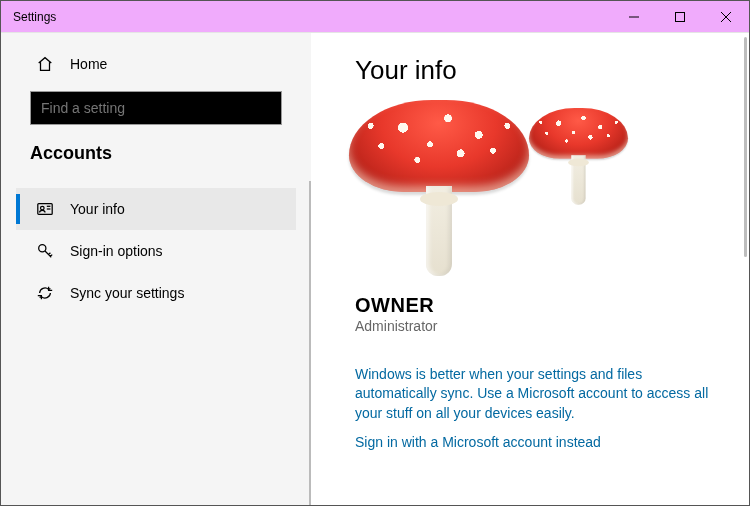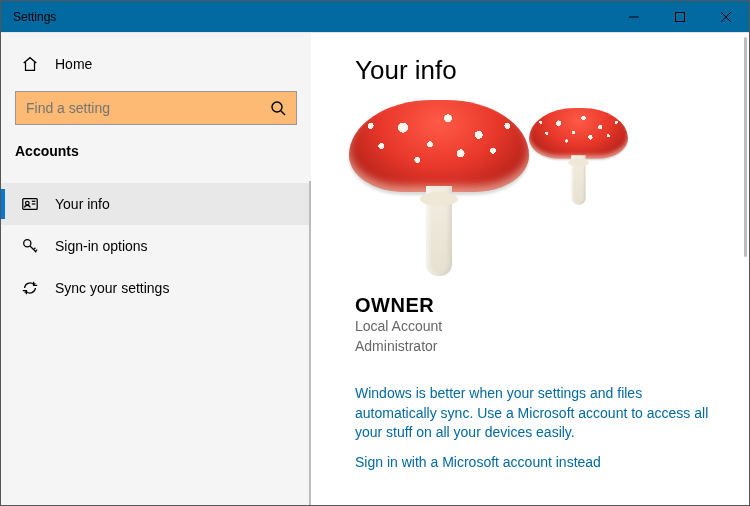--- a/index.html
+++ b/index.html
@@ -1,30 +1,30 @@
 <!DOCTYPE html>
 <html><head>
 <meta charset="utf-8">
 <style>
   * { box-sizing: border-box; margin: 0; padding: 0; font-family: "Segoe UI", Arial, sans-serif; }
   html, body { width: 750px; height: 506px; overflow: hidden; }
   .window { width: 750px; height: 506px; background: #fff; border: 1px solid #555; display: flex; flex-direction: column; }
-  .titlebar { height: 32px; display: flex; align-items: center; background: #0369a1; border-bottom: 1px solid #e5e5e5; }
+  .titlebar { height: 32px; display: flex; align-items: center; background: #f0abfc; border-bottom: 1px solid #e5e5e5; }
   .titlebar .title { font-size: 12px; padding-left: 12px; color: #000; }
   .titlebar .spacer { flex: 1; }
   .winbtn { width: 46px; height: 32px; display: flex; align-items: center; justify-content: center; }
   .winbtn svg { width: 10px; height: 10px; stroke: #000; stroke-width: 1; fill: none; }
   .body { flex: 1; display: flex; min-height: 0; }
-  .sidebar { width: 310px; background: #f5f5f5; padding: 12px 0; display: flex; flex-direction: column; position: relative; }
+  .sidebar { width: 310px; background: #f5f5f5; padding: 12px 15px; display: flex; flex-direction: column; position: relative; }
   .home-row { display: flex; align-items: center; gap: 16px; padding: 10px 20px; font-size: 14px; cursor: pointer; }
   .home-row .icon { width: 18px; height: 18px; display: flex; align-items: center; justify-content: center; }
-  .searchbox { margin: 8px 14px 12px 14px; height: 34px; border: 1px solid #999; background: #fdba74; display: flex; align-items: center; padding: 0 10px; }
+  .searchbox { margin: 8px 14px 12px 14px; height: 34px; border: 1px solid #999; background: #000000; display: flex; align-items: center; padding: 0 10px; }
   .searchbox input { border: none; outline: none; background: transparent; font-size: 14px; flex: 1; color: #666; }
   .searchbox .sicon { width: 16px; height: 16px; }
-  .category { font-weight: 600; font-size: 14px; padding: 6px 14px 14px 14px; }
+  .category { font-weight: 600; font-size: 18px; padding: 6px 14px 14px 14px; }
   .navlist { display: flex; flex-direction: column; margin-top: 10px; }
   .navitem { display: flex; align-items: center; gap: 16px; padding: 12px 20px; font-size: 14px; cursor: pointer; position: relative; }
   .navitem .icon { width: 18px; height: 18px; display: flex; align-items: center; justify-content: center; }
   .navitem.selected { background: #e8e8e8; }
   .navitem.selected::before { content: ""; position: absolute; left: 0; top: 6px; bottom: 6px; width: 4px; background: #0078d4; }
   .sideborder { position: absolute; right: 0; top: 148px; bottom: 0; width: 2px; background: #bbb; }
   .main { flex: 1; padding: 22px 28px 12px 44px; position: relative; display: flex; flex-direction: column; }
   .vscroll { position: absolute; right: 2px; top: 4px; width: 3px; height: 220px; background: #bdbdbd; border-radius: 2px; }
   h1.page-title { font-weight: 400; font-size: 26px; margin-bottom: 14px; color: #000; }
   .pics { position: relative; height: 190px; margin-left: -36px; }
@@ -160,21 +160,20 @@
             <div class="stem"></div>
         </div>
         <div class="mush small">
           <div class="cap"></div>
             <div class="stem"></div>
         </div>
       </div>
 
       <div class="owner-block">
         <div class="owner-name">OWNER</div>
-        <div class="owner-sub">Local Account</div>
         <div class="owner-sub">Administrator</div>
       </div>
 
       <div class="promo">Windows is better when your settings and files automatically sync. Use a Microsoft account to access all your stuff on all your devices easily.</div>
 
       <div class="link">
         <a href="#">Sign in with a Microsoft account instead</a>
       </div>
     </div>
 

